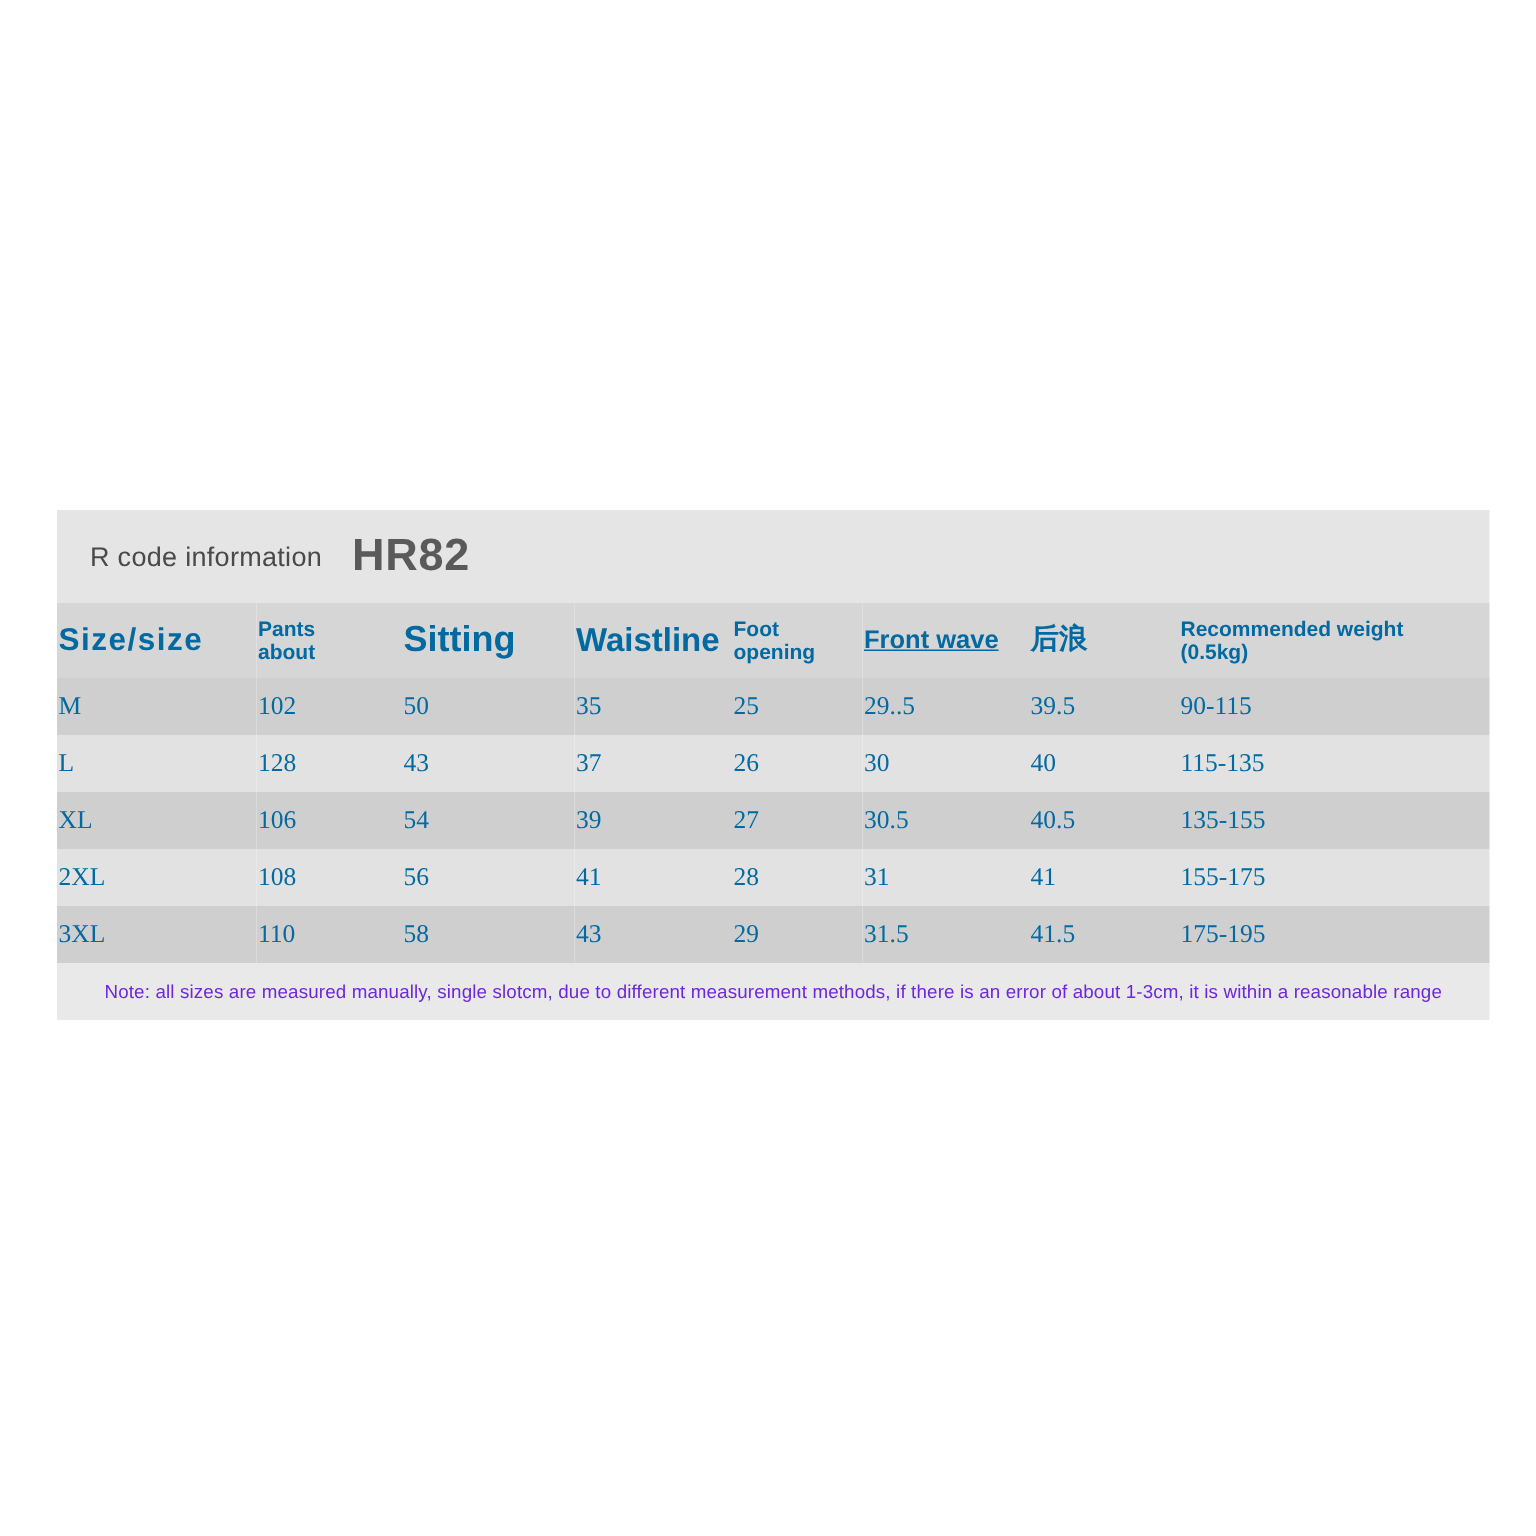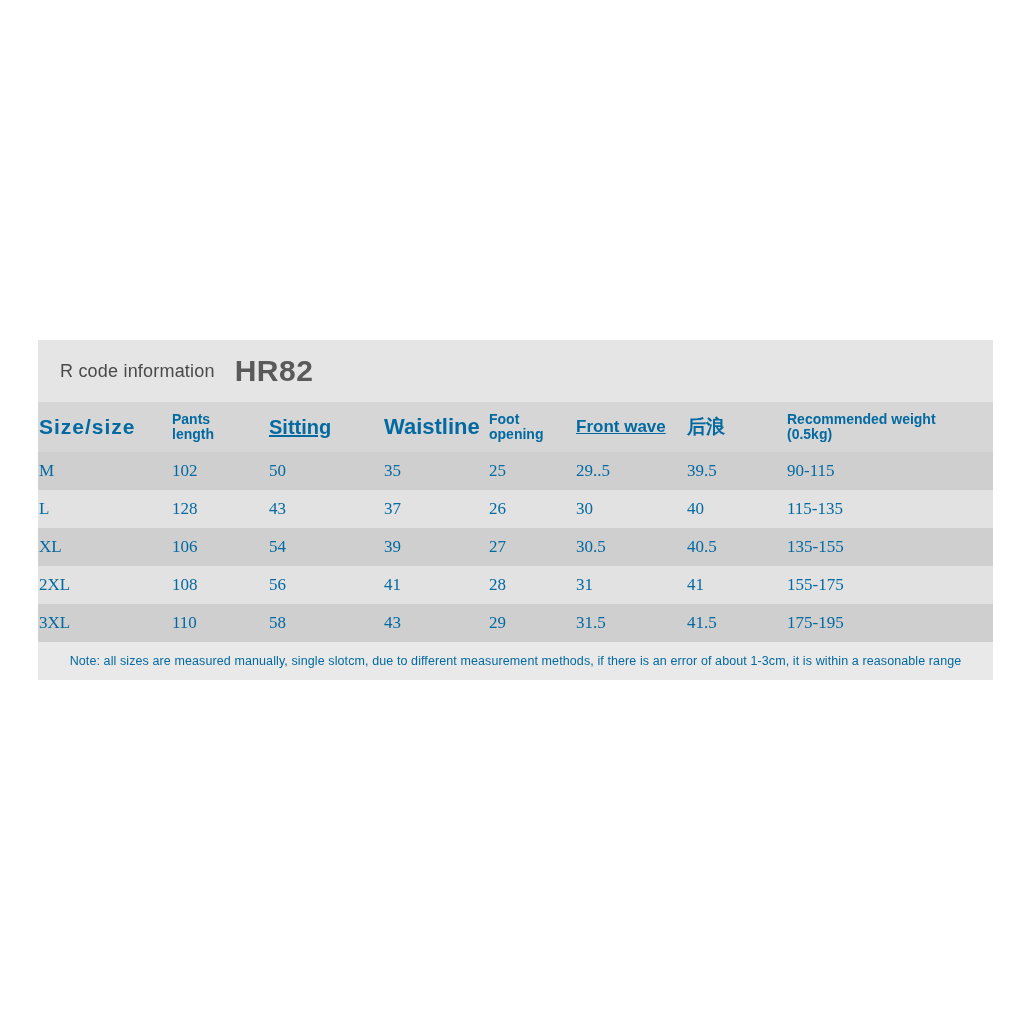--- a/index.html
+++ b/index.html
@@ -56,21 +56,21 @@
   thead tr {
     background: #d6d6d6;
     height: 50px;
   }
   thead th {
     font-weight: bold;
     line-height: 1.1;
   }
   th.c0 { font-size: 21px; letter-spacing: 1px; }
   th.c1 { font-size: 14px; }
-  th.c2 { font-size: 20px; text-decoration: underline; }
+  th.c2 { font-size: 24px; }
   th.c3 { font-size: 22px; }
   th.c4 { font-size: 14px; }
   th.c5 { font-size: 17px; text-decoration: underline; }
   th.c6 { font-size: 19px; }
   th.c7 { font-size: 14px; }
 
   tbody tr { height: 38px; }
   tbody tr.odd  { background: #cfcfcf; }
   tbody tr.even { background: #e2e2e2; }
   tbody td {
@@ -82,21 +82,21 @@
     font-size: 17px;
   }
   .note-row {
     background: #e9e9e9;
     height: 38px;
     display: flex;
     align-items: center;
     justify-content: center;
   }
   .note-text {
-    color: #0369a1;
+    color: #6d28d9;
     font-size: 12.5px;
     letter-spacing: 0.1px;
     white-space: nowrap;
   }
 </style>
 </head>
 <body>
 
 <div id="page">
   <div class="size-chart">
@@ -117,21 +117,21 @@
         <col style="width:100px">
         <col style="width:207px">
       </colgroup>
       <thead>
         <tr>
           <th class="c0">
             <span>Size/size</span>
           </th>
           <th class="c1">
             <span>Pants</span><br>
-            <span>length</span>
+            <span>about</span>
           </th>
           <th class="c2">
             <span>Sitting</span>
           </th>
           <th class="c3">
             <span>Waistline</span>
           </th>
           <th class="c4">
             <span>Foot</span><br>
             <span>opening</span>

